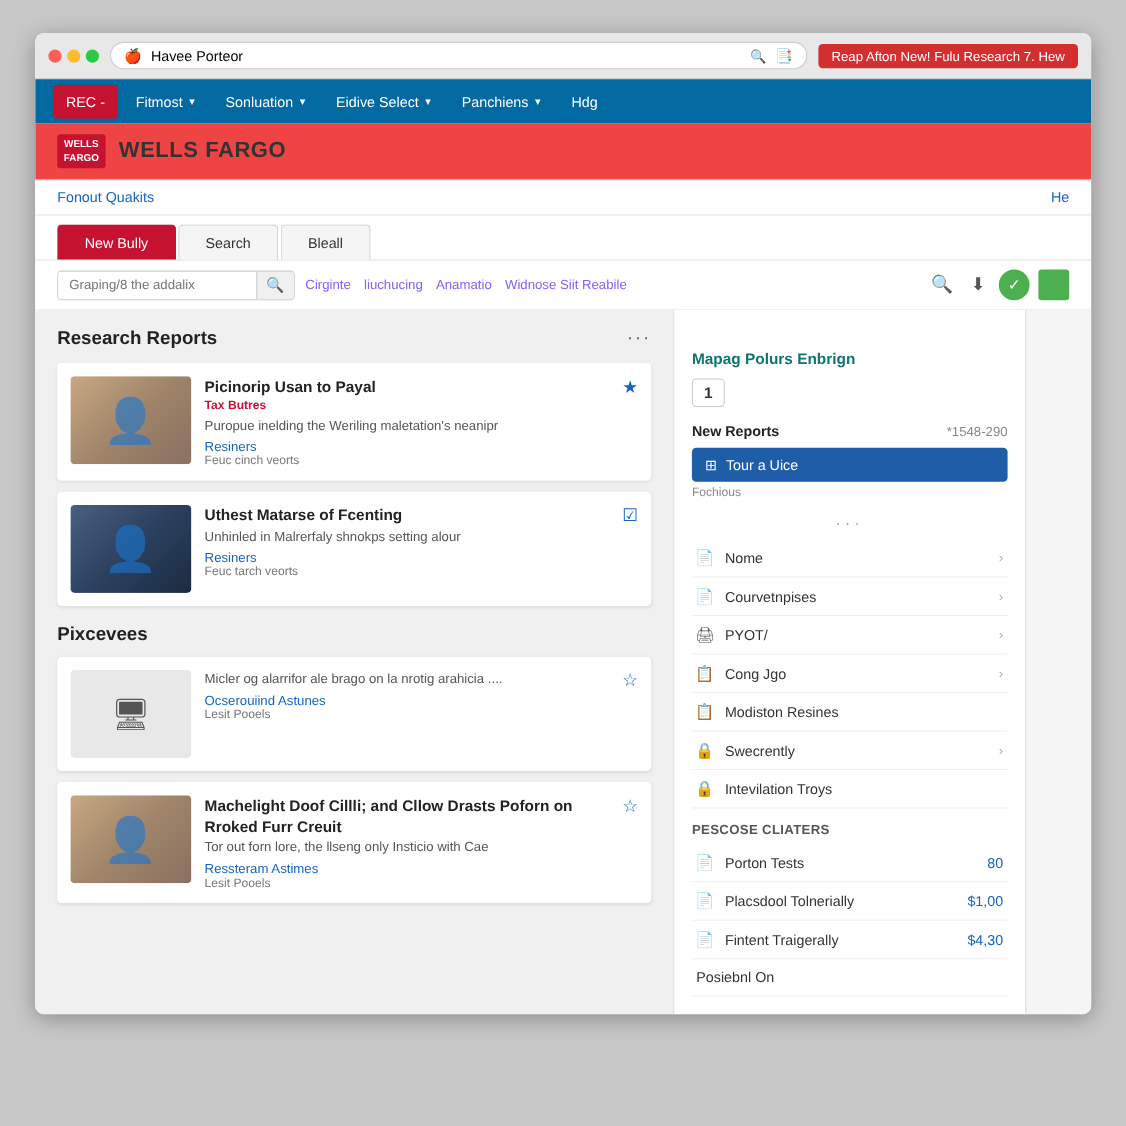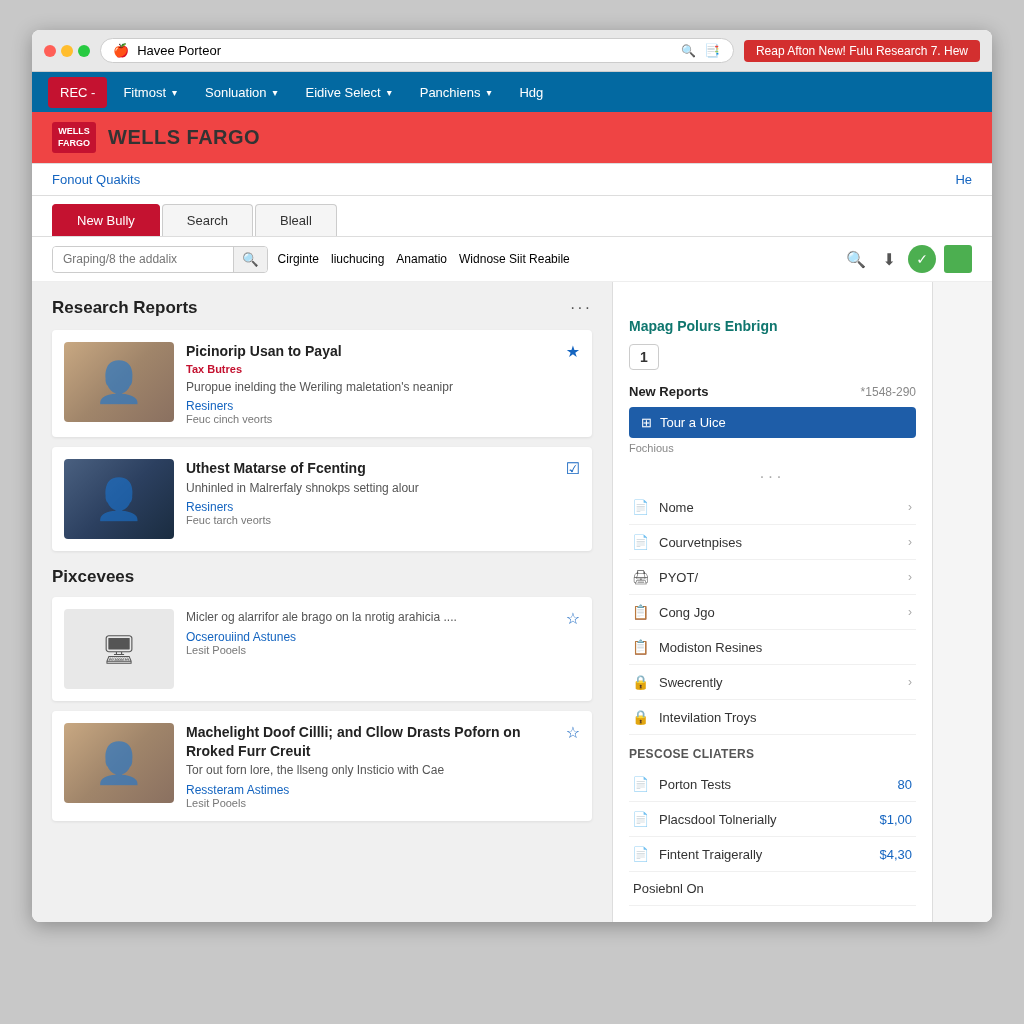--- a/index.html
+++ b/index.html
@@ -191,21 +191,21 @@
       padding: 5px 8px;
       cursor: pointer;
       color: #555;
     }
     .toolbar-links {
       display: flex;
       gap: 12px;
       align-items: center;
     }
     .toolbar-link {
-      color: #000000;
+      color: #8b5cf6;
       font-size: 12px;
       cursor: pointer;
     }
     .toolbar-actions {
       margin-left: auto;
       display: flex;
       align-items: center;
       gap: 8px;
     }
     .toolbar-icon-btn {

